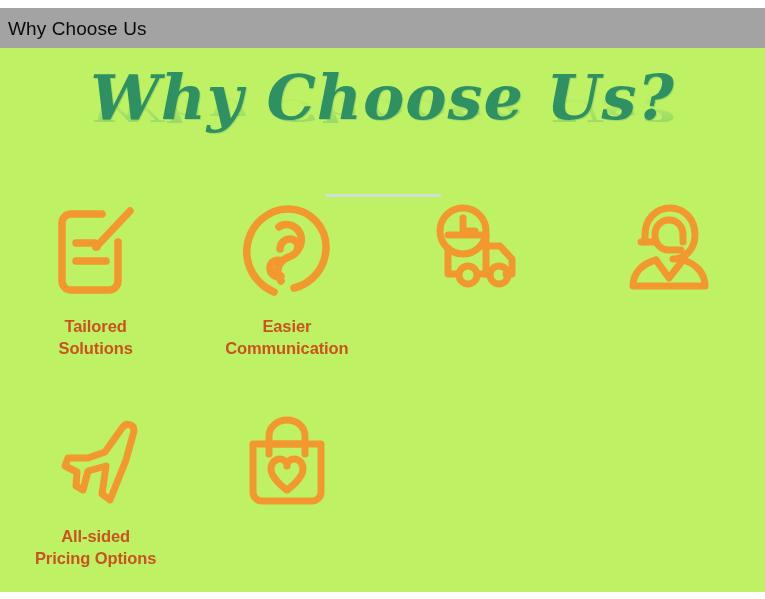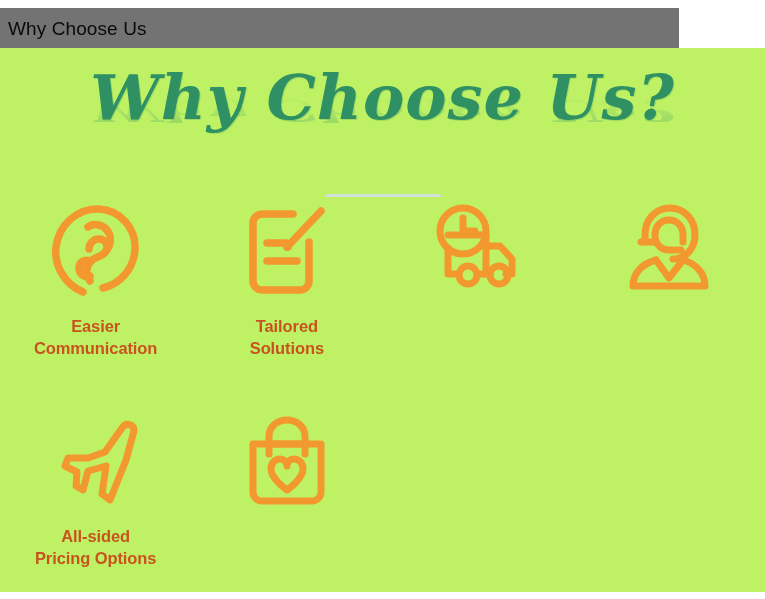--- a/index.html
+++ b/index.html
@@ -17,23 +17,23 @@
     width: 765px;
     height: 599px;
     background: #ffffff;
   }
 
   
   .window-header {
     position: absolute;
     left: 0;
     top: 8px;
-    width: 679px;
+    width: 765px;
     height: 44px;
-    background: #737373;
+    background: #a3a3a3;
     border-bottom: 3px solid #4a6b86;
     display: flex;
     align-items: center;
   }
   .window-title {
     font-size: 19px;
     color: #0a0a0a;
     padding-left: 8px;
     letter-spacing: 0.1px;
     white-space: nowrap;
@@ -155,45 +155,45 @@
       <span class="hero-title-reflection">Why Choose Us?</span>
       <div class="hero-divider"></div>
     </div>
 
     <div class="feature-grid">
 
       <div class="feature-cell">
         <div class="feature-icon">
           <svg width="92" height="98" viewBox="0 0 92 98">
             <g fill="none" stroke="#f2982f" stroke-width="7.5" stroke-linecap="round" stroke-linejoin="round">
-              <path d="M33 90 C14 82 4 63 6 45 C9 22 28 6 49 7 C70 8 86 26 85 47 C84 67 70 82 53 86"></path>
-              <path d="M40 79 C35 71 36 64 41 59 C46 54 53 55 56 49 C59 43 55 37 49 37 C43 37 39 42 39 47"></path>
-              <path d="M41 59 C34 57 29 60 29 66 C29 72 34 76 40 74"></path>
-              <path d="M56 49 C61 44 62 34 57 28 C52 22 43 21 38 25"></path>
-            </g>
-          </svg>
-        </div>
-        <div class="feature-label">Easier
-Communication</div>
-      </div>
-
-      <div class="feature-cell">
-        <div class="feature-icon">
-          <svg width="92" height="98" viewBox="0 0 92 98">
-            <g fill="none" stroke="#f2982f" stroke-width="7.5" stroke-linecap="round" stroke-linejoin="round">
               <path d="M68 40 V79 C68 84 64 88 59 88 H21 C16 88 12 84 12 79 V21 C12 16 16 12 21 12 H52"></path>
               <line x1="26" y1="41" x2="45" y2="41"></line>
               <line x1="26" y1="59" x2="56" y2="59"></line>
               <path d="M46 45 L80 9"></path>
               <path d="M46 45 L47 45"></path>
             </g>
           </svg>
         </div>
         <div class="feature-label">Tailored
 Solutions</div>
+      </div>
+
+      <div class="feature-cell">
+        <div class="feature-icon">
+          <svg width="92" height="98" viewBox="0 0 92 98">
+            <g fill="none" stroke="#f2982f" stroke-width="7.5" stroke-linecap="round" stroke-linejoin="round">
+              <path d="M33 90 C14 82 4 63 6 45 C9 22 28 6 49 7 C70 8 86 26 85 47 C84 67 70 82 53 86"></path>
+              <path d="M40 79 C35 71 36 64 41 59 C46 54 53 55 56 49 C59 43 55 37 49 37 C43 37 39 42 39 47"></path>
+              <path d="M41 59 C34 57 29 60 29 66 C29 72 34 76 40 74"></path>
+              <path d="M56 49 C61 44 62 34 57 28 C52 22 43 21 38 25"></path>
+            </g>
+          </svg>
+        </div>
+        <div class="feature-label">Easier
+Communication</div>
       </div>
 
 
 
       <div class="feature-cell row2">
         <div class="feature-icon">
           <svg width="92" height="94" viewBox="0 0 92 94">
             <g fill="none" stroke="#f2982f" stroke-width="7" stroke-linecap="round" stroke-linejoin="round">
               <circle cx="31" cy="29" r="23"></circle>
               <path d="M31 16 V29 H43"></path>

